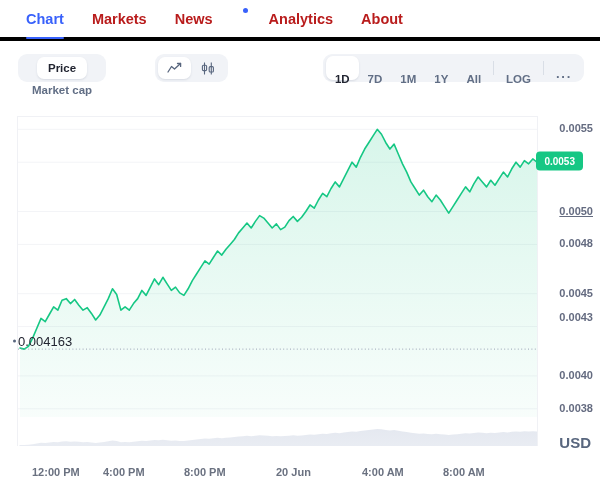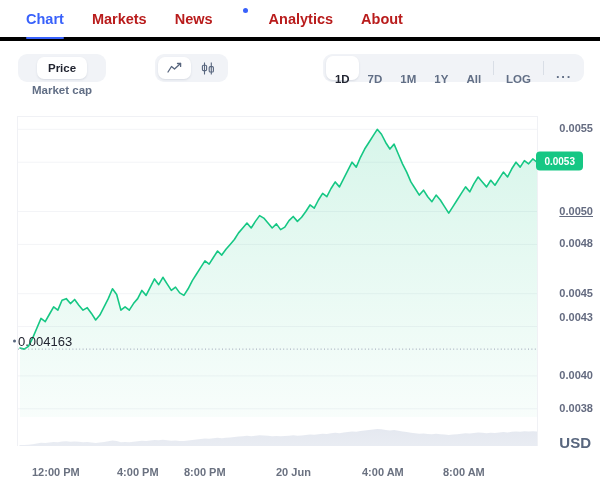--- a/index.html
+++ b/index.html
@@ -293,18 +293,18 @@
     <span class="ylab" style="top: 127.397px;">0.0048</span>
     <span class="ylab" style="top: 176.712px;">0.0045</span>
     <span class="ylab" style="top: 201px; margin-left: 8px;">0.0043</span>
     <span class="ylab" style="top: 258.904px;">0.0040</span>
     <span class="ylab" style="top: 291.781px;">0.0038</span>
   </div>
 <span class="usd-label">USD</span>
 
 <div class="xlabels" id="xlabels">
     <span class="xlab" style="left: 32px;">12:00 PM</span>
-    <span class="xlab" style="left: 117px;">4:00 PM</span>
+    <span class="xlab" style="left: 103px;">4:00 PM</span>
     <span class="xlab" style="left: 184px;">8:00 PM</span>
     <span class="xlab" style="left: 276px;">20 Jun</span>
     <span class="xlab" style="left: 362px;">4:00 AM</span>
     <span class="xlab" style="left: 443px;">8:00 AM</span>
   </div>
 
 </body></html>

